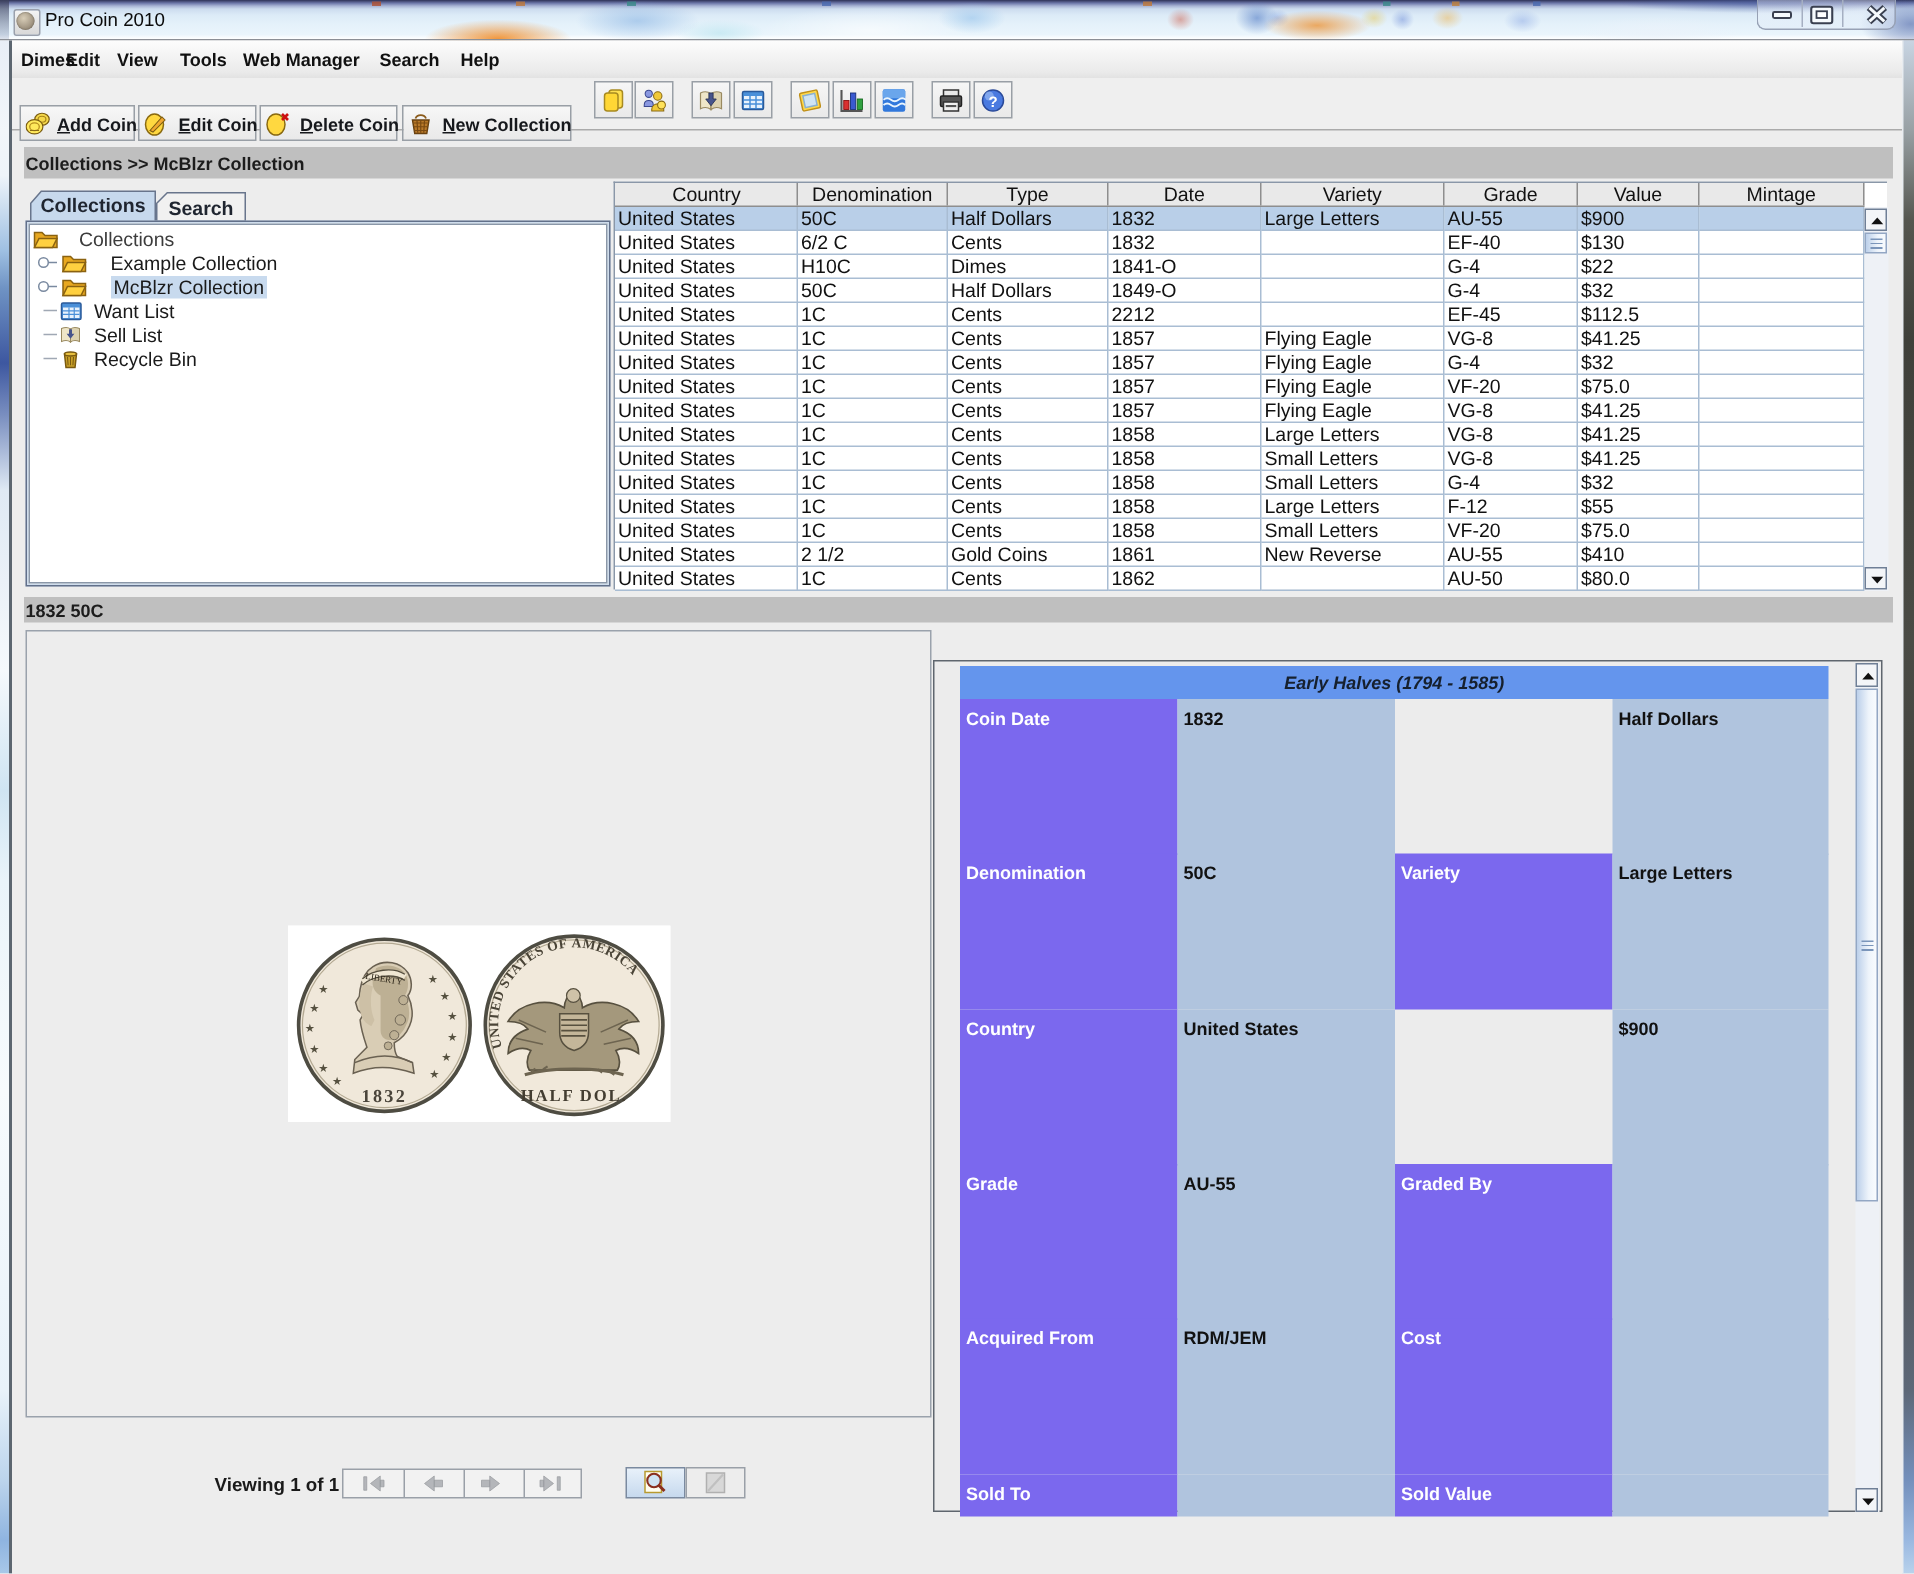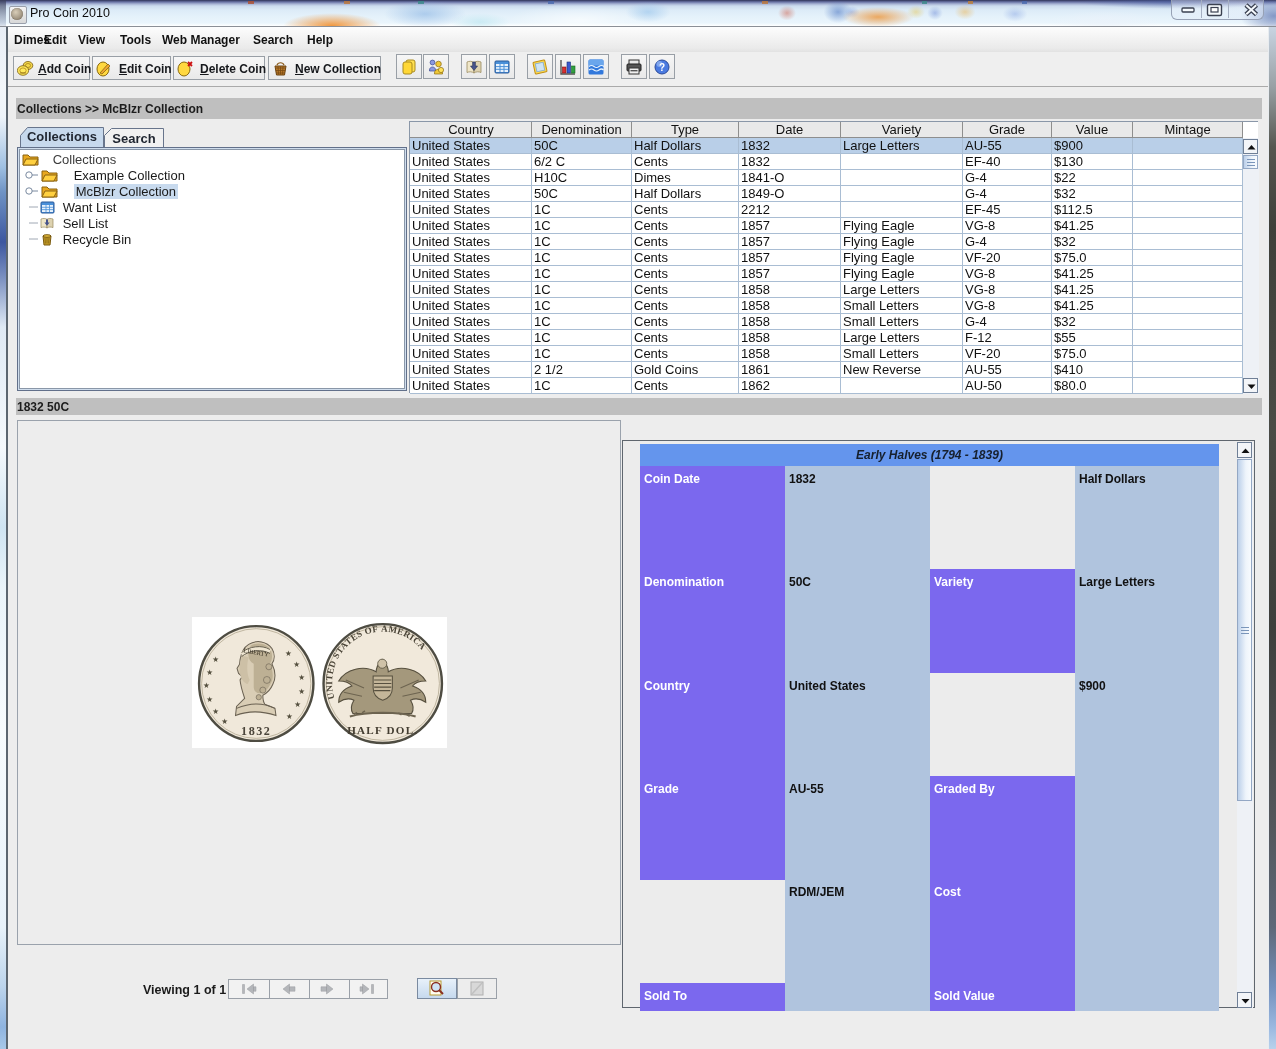--- a/index.html
+++ b/index.html
@@ -47,21 +47,21 @@
   #rborder{left:1268px;top:27px;width:8px;height:1022px;
     background:linear-gradient(180deg,#c8d4e2 0px,#98a0a4 60px,#55564f 120px,#3f403a 200px,
       #4a4b45 400px,#3e3f3c 600px,#54575c 800px,#5d6878 900px,#7490bc 960px,#9ab8e0 1000px,#b8d2ec 1022px);}
   #rborder .edge{position:absolute;left:0;top:0;width:1px;height:1022px;background:#e8ecf0;}
   
   #menubar{left:8px;top:27px;width:1260px;height:25px;
      background:linear-gradient(180deg,#fdfdfd,#eaeaea 85%,#e2e2e2);}
   #menubar span{position:absolute;top:6px;font-size:12px;font-weight:bold;color:#111;}
   
   #toolbar{left:8px;top:52px;width:1260px;height:34px;background:#efefef;border-bottom:1px solid #aaaaaa;}
-  .tbtn{position:absolute;top:4px;height:24px;box-sizing:border-box;border:1px solid #999fa6;
+  .tbtn{position:absolute;top:18px;height:24px;box-sizing:border-box;border:1px solid #999fa6;
      background:linear-gradient(180deg,#f7f7f7,#e9e9e9);text-decoration:underline;}
   .tbtn .lbl{position:absolute;top:5px;font-size:12px;font-weight:bold;color:#16181c;white-space:nowrap;}
   .tbtn .lbl u{text-decoration:underline;}
   .ticon{position:absolute;top:3px;width:17px;height:17px;}
   .ibtn{position:absolute;top:2px;width:26px;height:25px;box-sizing:border-box;
      border:1px solid #999fa6;background:linear-gradient(180deg,#f6f6f6,#e9e9e9);}
   .ibtn svg{position:absolute;left:3px;top:3px;}
   
   .graybar{background:#bfbfbf;font-size:12px;font-weight:bold;color:#1c1c1c;}
   #crumb1{left:16px;top:98px;width:1246px;height:21px;}
@@ -614,21 +614,21 @@
   </svg>
 </div>
 <div class="zbtn" style="left:457px;background:#ededed;border-color:#9aa0a8">
   <svg width="38" height="19" viewBox="0 0 38 19">
     <rect x="13" y="3" width="12" height="13" fill="#d8d8d8" stroke="#b0b0b0"></rect>
     <line x1="14" y1="15" x2="24" y2="4" stroke="#c0c0c0" stroke-width="1.5"></line>
   </svg>
 </div>
 
 <div class="abs" id="datapanel">
-  <div id="dheader">Early Halves (1794 - 1839)</div>
+  <div id="dheader">Early Halves (1794 - 1585)</div>
   <div id="drows">
       <div class="drow" style="top:25px;height:104px">
         <div class="dcell dlab" style="left:0;width:145px;height:104px">Coin Date</div>
         <div class="dcell dval" style="left:145px;width:145px;height:104px">1832</div>
         <div class="dcell dval" style="left:435px;width:144px;height:104px">Half Dollars</div>
       </div>
       <div class="drow" style="top:128.3px;height:104px">
         <div class="dcell dlab" style="left:0;width:145px;height:104px">Denomination</div>
         <div class="dcell dval" style="left:145px;width:145px;height:104px">50C</div>
         <div class="dcell dlab" style="left:290px;width:145px;height:104px">Variety</div>
@@ -639,20 +639,21 @@
         <div class="dcell dval" style="left:145px;width:145px;height:104px">United States</div>
         <div class="dcell dval" style="left:435px;width:144px;height:104px">$900</div>
       </div>
       <div class="drow" style="top:334.9px;height:104px">
         <div class="dcell dlab" style="left:0;width:145px;height:104px">Grade</div>
         <div class="dcell dval" style="left:145px;width:145px;height:104px">AU-55</div>
         <div class="dcell dlab" style="left:290px;width:145px;height:104px">Graded By</div>
         <div class="dcell dval" style="left:435px;width:144px;height:104px"></div>
       </div>
       <div class="drow" style="top:438.2px;height:104px">
+        <div class="dcell dlab" style="left:0;width:145px;height:104px">Acquired From</div>
         <div class="dcell dlab" style="left:290px;width:145px;height:104px">Cost</div>
         <div class="dcell dval" style="left:145px;width:145px;height:104px">RDM/JEM</div>
         <div class="dcell dval" style="left:435px;width:144px;height:104px"></div>
       </div>
       <div class="drow" style="top:541.5px;height:28px">
         <div class="dcell dlab" style="left:0;width:145px;height:28px">Sold To</div>
         <div class="dcell dval" style="left:145px;width:145px;height:28px"></div>
         <div class="dcell dlab" style="left:290px;width:145px;height:28px">Sold Value</div>
         <div class="dcell dval" style="left:435px;width:144px;height:28px"></div>
       </div>

